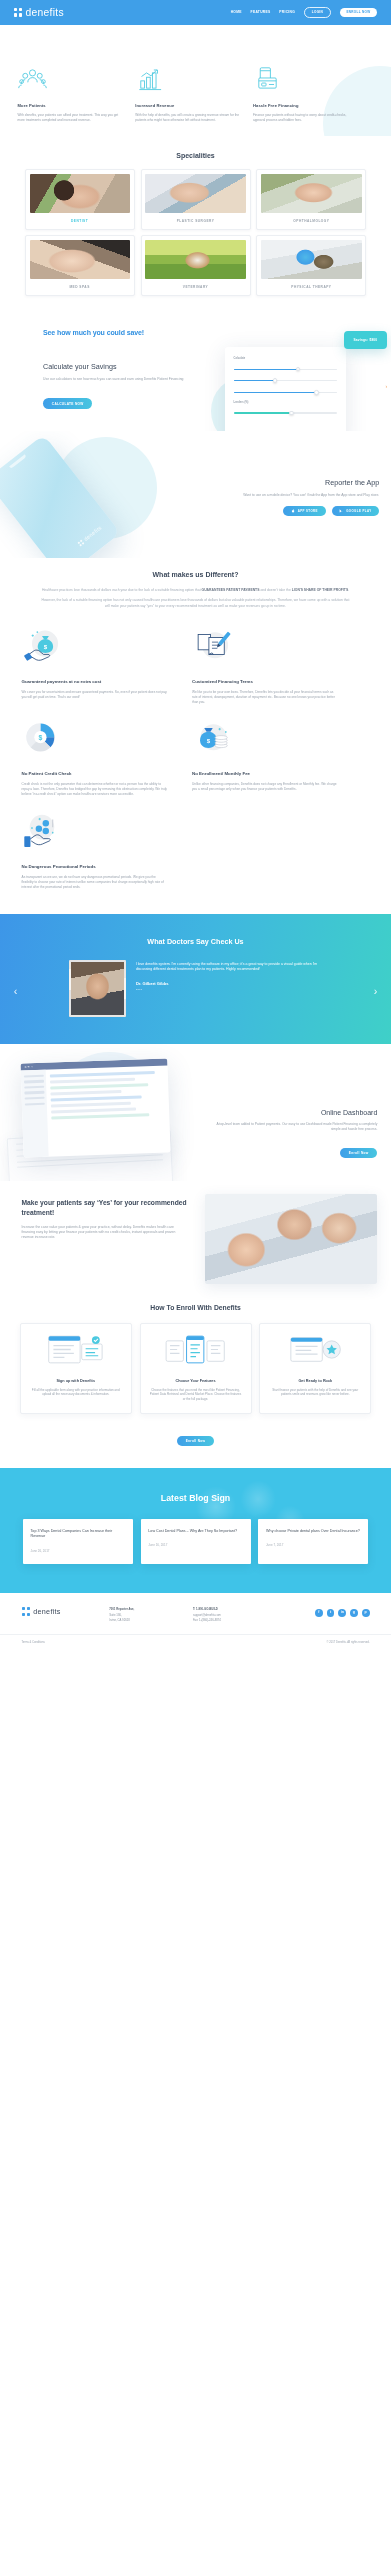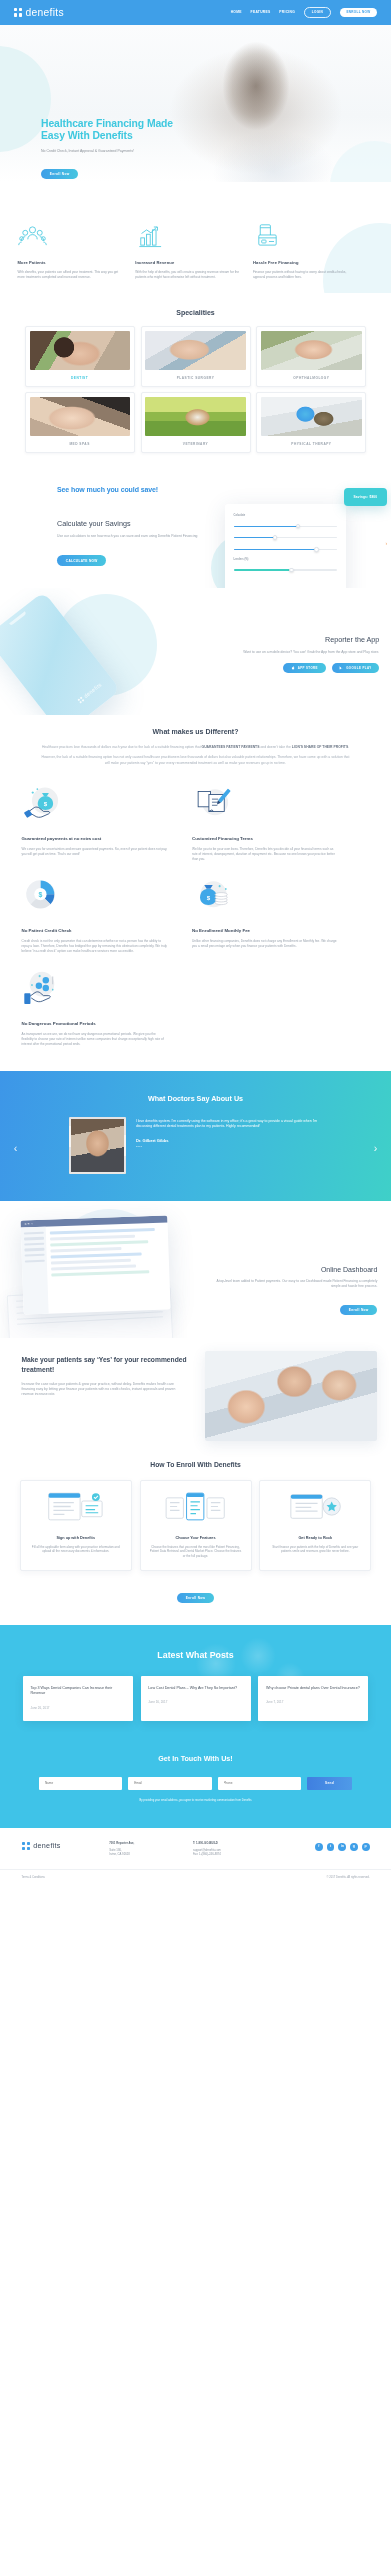--- a/index.html
+++ b/index.html
@@ -118,21 +118,21 @@
   .img-vet { background:
       radial-gradient(ellipse 16% 28% at 52% 52%, #f2efe6 0%, #c9a070 70%, rgba(0,0,0,0) 78%),
       linear-gradient(180deg,#cfe07a 0 38%, #8fb84a 38% 62%, #6fa03c 62% 100%); }
   .img-physio { background:
       radial-gradient(ellipse 12% 26% at 44% 44%, #4fb8e8 0%, #3f9fe8 70%, rgba(0,0,0,0) 78%),
       radial-gradient(ellipse 13% 24% at 62% 56%, #8b7a5e 0%, #6f6147 70%, rgba(0,0,0,0) 78%),
       linear-gradient(170deg,#eef1f3 0 36%, #dfe4e7 36% 70%, #c9ccc4 70% 100%); }
 
   
   .calc { padding:15.7px 0 17.6px; position:relative; overflow:hidden; min-height:117px; }
-  .calc-left { padding-left:57px; width:196px; }
+  .calc-left { padding-left:43px; width:196px; }
   .calc-kicker { color:#2f8fe0; font-size:7px; font-weight:700; letter-spacing:-0.1px; }
   .calc-h { margin-top:25.4px; font-size:7.2px; color:#3d4a5c; font-weight:400; }
   .calc-p { margin-top:5.9px; font-size:3.4px; line-height:5.3px; color:#98a1ab; width:142px;}
   .calc-btn { margin-top:8.8px; }
   .calc-vis { position:absolute; right:5.9px; top:15.7px; width:172px; height:125px; }
   .calc-circ {
     position:absolute; left:-2px; top:47px; width:70px; height:70px; border-radius:50%;
     background:#e2f5f8;
   }
   .calc-card {
@@ -345,32 +345,20 @@
     </div>
     <div class="nav-right">
       <span class="nav-link">HOME</span>
       <span class="nav-link">FEATURES</span>
       <span class="nav-link">PRICING</span>
       <span class="nav-btn ghost">LOGIN</span>
       <span class="nav-btn solid">ENROLL NOW</span>
     </div>
   </div>
 
-  <div class="hero">
-    <div class="hero-blob"></div>
-    <div class="hero-blob2"></div>
-    <div class="hero-inner">
-      <div class="hero-h1">
-        <div>Healthcare Financing Made</div>
-        <div>Easy With Denefits</div>
-      </div>
-      <div class="hero-sub">No Credit Check, Instant Approval &amp; Guaranteed Payments!</div>
-      <div class="hero-btn"><span class="btn-pill">Enroll Now</span></div>
-    </div>
-  </div>
 
   <div class="sec valueprop">
     <div class="vp-blob"></div>
     <div class="feat-row">
 
       <div class="feat">
         <svg class="feat-ico" viewBox="0 0 40 34">
           <g fill="none" stroke="#4cc9e0" stroke-width="1.2">
             <circle cx="20" cy="9" r="4.2"></circle>
               <path d="M13.5 22c0-4 3-6.5 6.5-6.5s6.5 2.5 6.5 6.5"></path>
@@ -615,21 +603,21 @@
           <rect x="3" y="30" width="8" height="14" rx="1" fill="#2f7fd0"></rect>
         </svg>
         <div class="diff-h">No Dangerous Promotional Periods</div>
         <div class="diff-d">As transparent as we are, we do not have any dangerous promotional periods. We give you the flexibility to choose your rate of interest unlike some companies that charge exceptionally high rate of interest after the promotional period ends.</div>
       </div>
 
     </div>
   </div>
 
   <div class="testi">
-    <div class="testi-h">What Doctors Say About Us</div>
+    <div class="testi-h">What Doctors Say Check Us</div>
     <div class="arw l">‹</div>
     <div class="arw r">›</div>
     <div class="testi-row">
       <div class="testi-ava"></div>
       <div class="testi-body">
         <div class="testi-q">I love denefits system. I'm currently using the software in my office; it's a great way to provide a visual guide when I'm discussing different dental treatments plan to my patients. Highly recommended!</div>
         <div class="testi-n">Dr. Gilbert Gibbs</div>
         <div class="testi-r">DDS</div>
       </div>
     </div>
@@ -728,47 +716,37 @@
         </svg>
         <div class="enr-h">Get Ready to Rock</div>
         <div class="enr-p">Start finance your patients with the help of Denefits and see your patients smile and revenues grow like never before.</div>
       </div>
 
     </div>
     <div class="enr-btn-wrap"><span class="btn-pill">Enroll Now</span></div>
   </div>
 
   <div class="blog">
-    <div class="blog-h">Latest What Posts</div>
+    <div class="blog-h">Latest Blog Sign</div>
     <div class="blog-row">
       <div class="blog-card">
         <div class="blog-t">Top 3 Ways Dental Companies Can Increase their Revenue</div>
         <div class="blog-d">June 26, 2017</div>
       </div>
       <div class="blog-card">
         <div class="blog-t">Low Cost Dental Plans – Why Are They So Important?</div>
         <div class="blog-d">June 16, 2017</div>
       </div>
       <div class="blog-card">
         <div class="blog-t">Why choose Private dental plans Over Dental Insurance?</div>
         <div class="blog-d">June 7, 2017</div>
       </div>
     </div>
   </div>
 
-  <div class="contact">
-    <div class="contact-h">Get In Touch With Us!</div>
-    <div class="contact-row">
-      <input class="inp" type="text" placeholder="Name" style="">
-      <input class="inp" type="text" placeholder="Email" style="">
-      <input class="inp" type="text" placeholder="Phone" style="">
-      <button class="send-btn">Send</button>
-    </div>
-    <div class="contact-note">By providing your email address, you agree to receive marketing communication from Denefits</div>
-  </div>
 
   <div class="footer">
     <div class="f-row">
       <div class="f-brand brand">
         <span class="brand-mark">
             <i></i>
             <i></i>
             <i></i>
             <i></i>
           </span>

